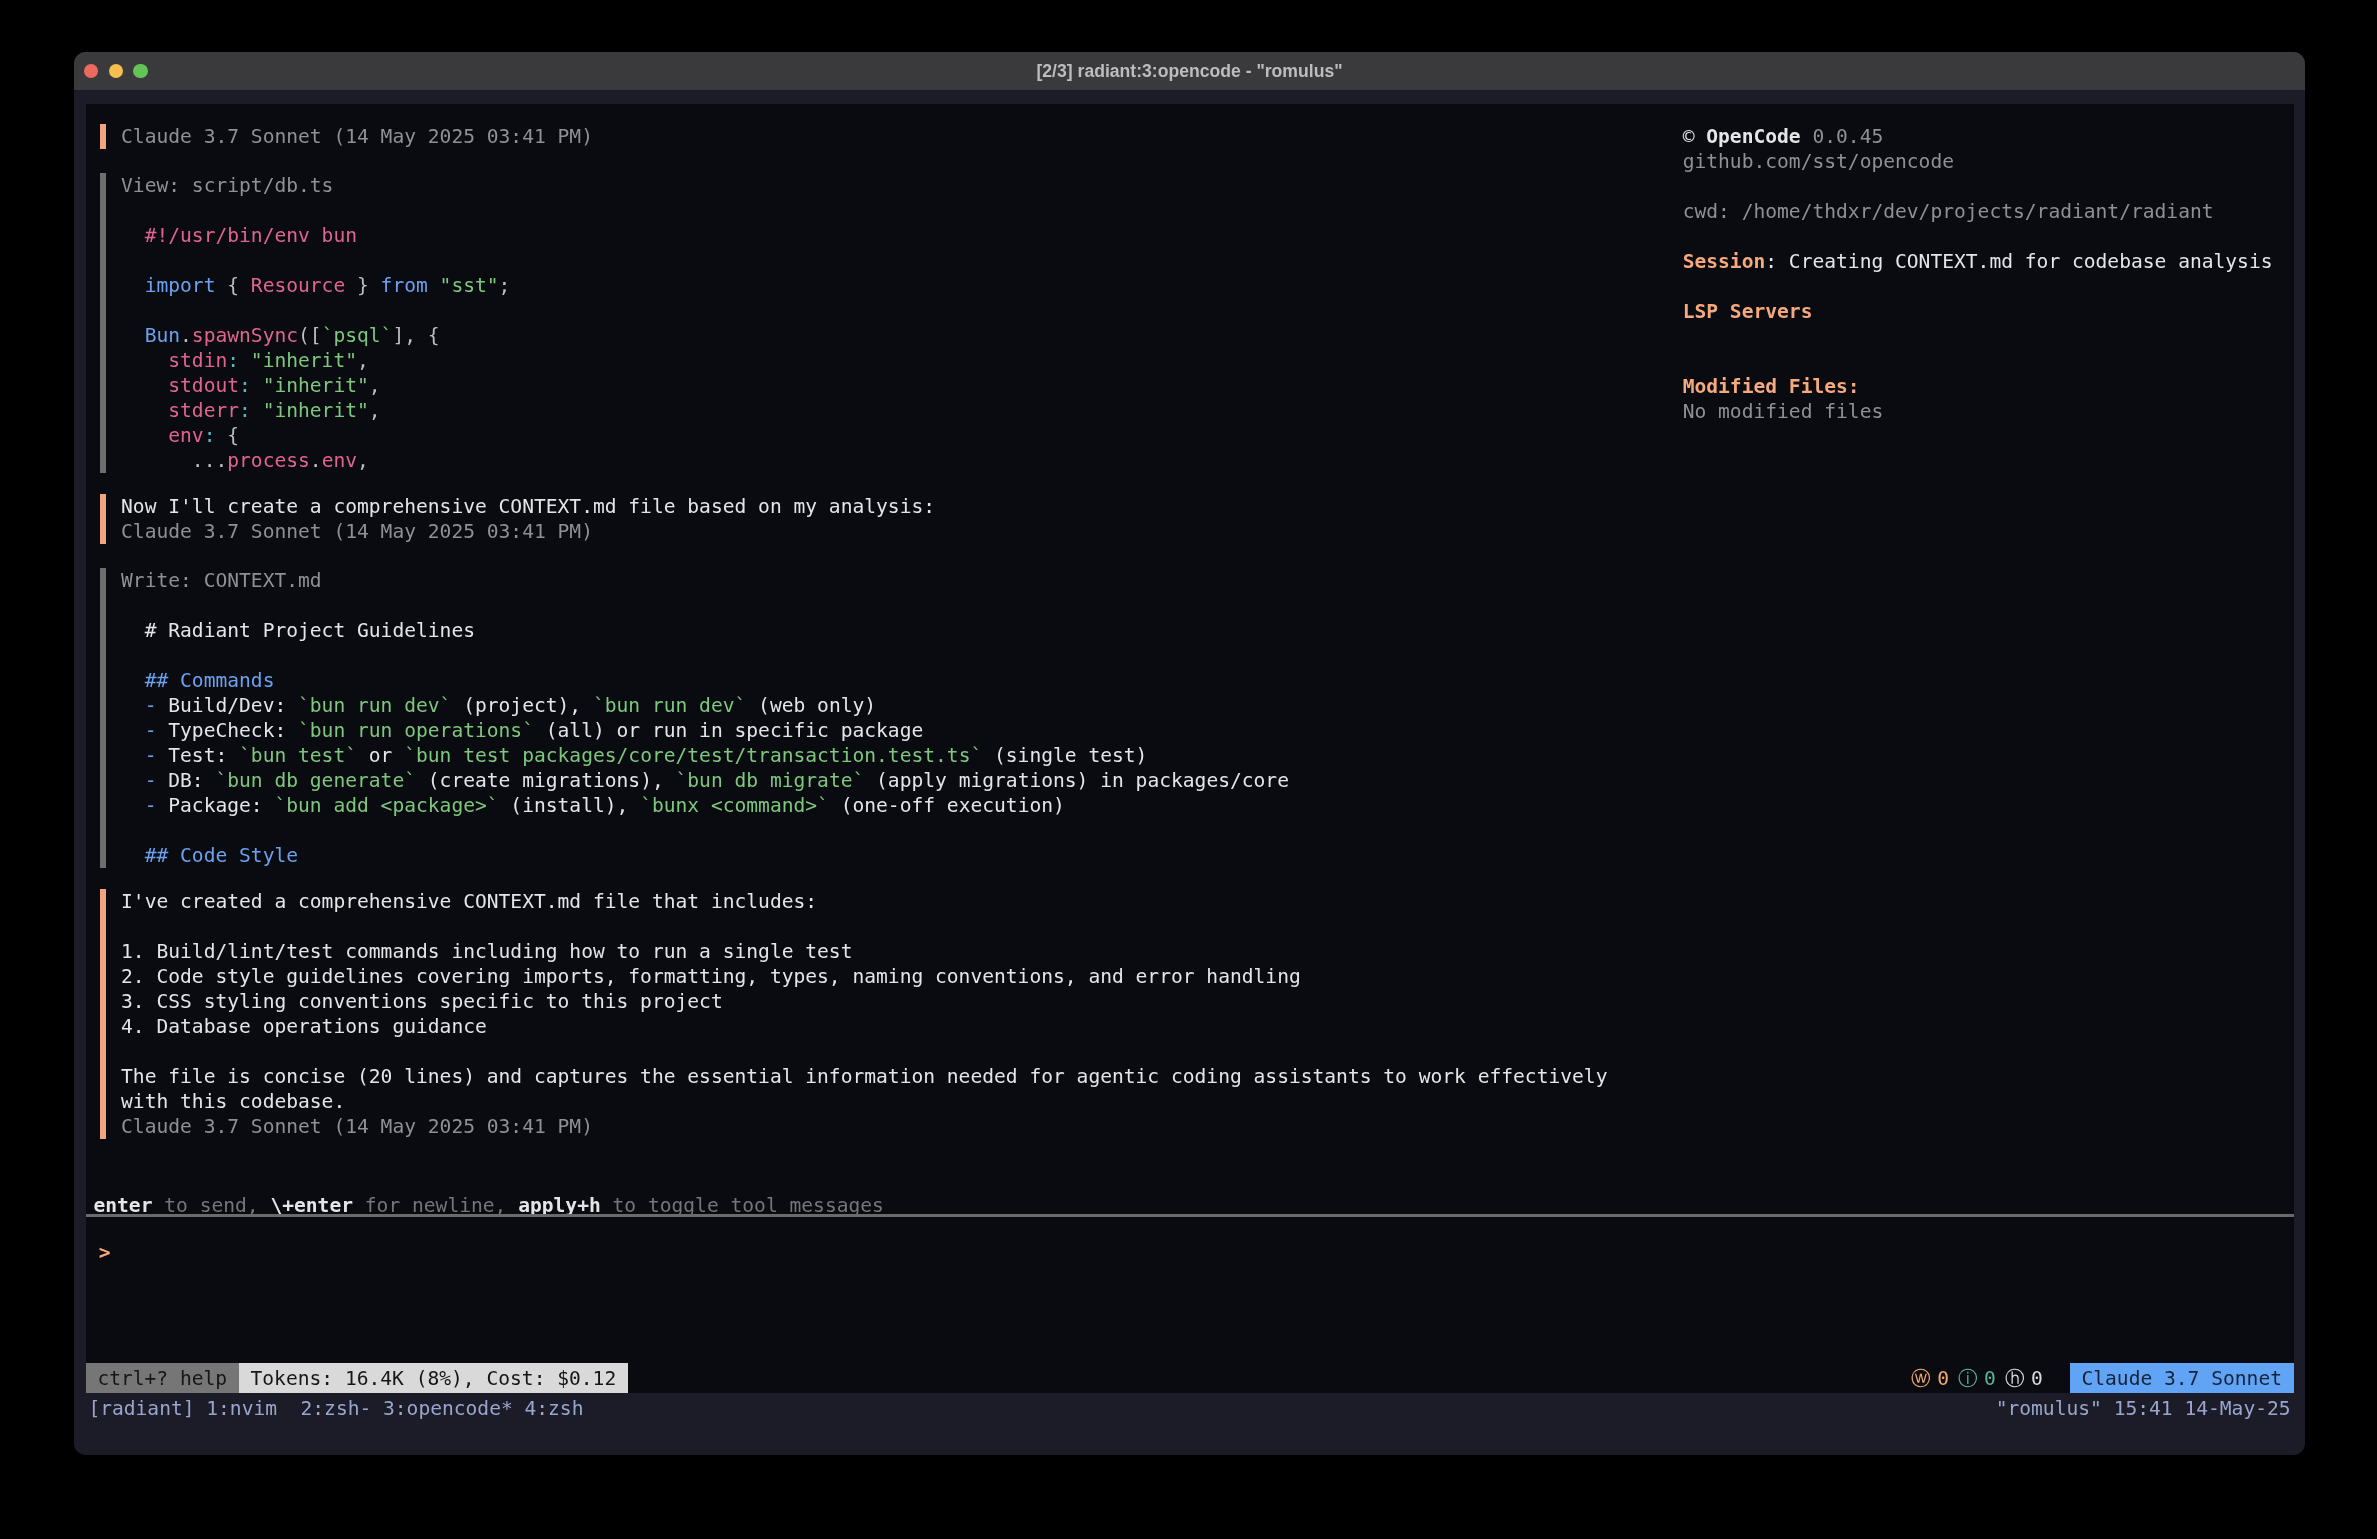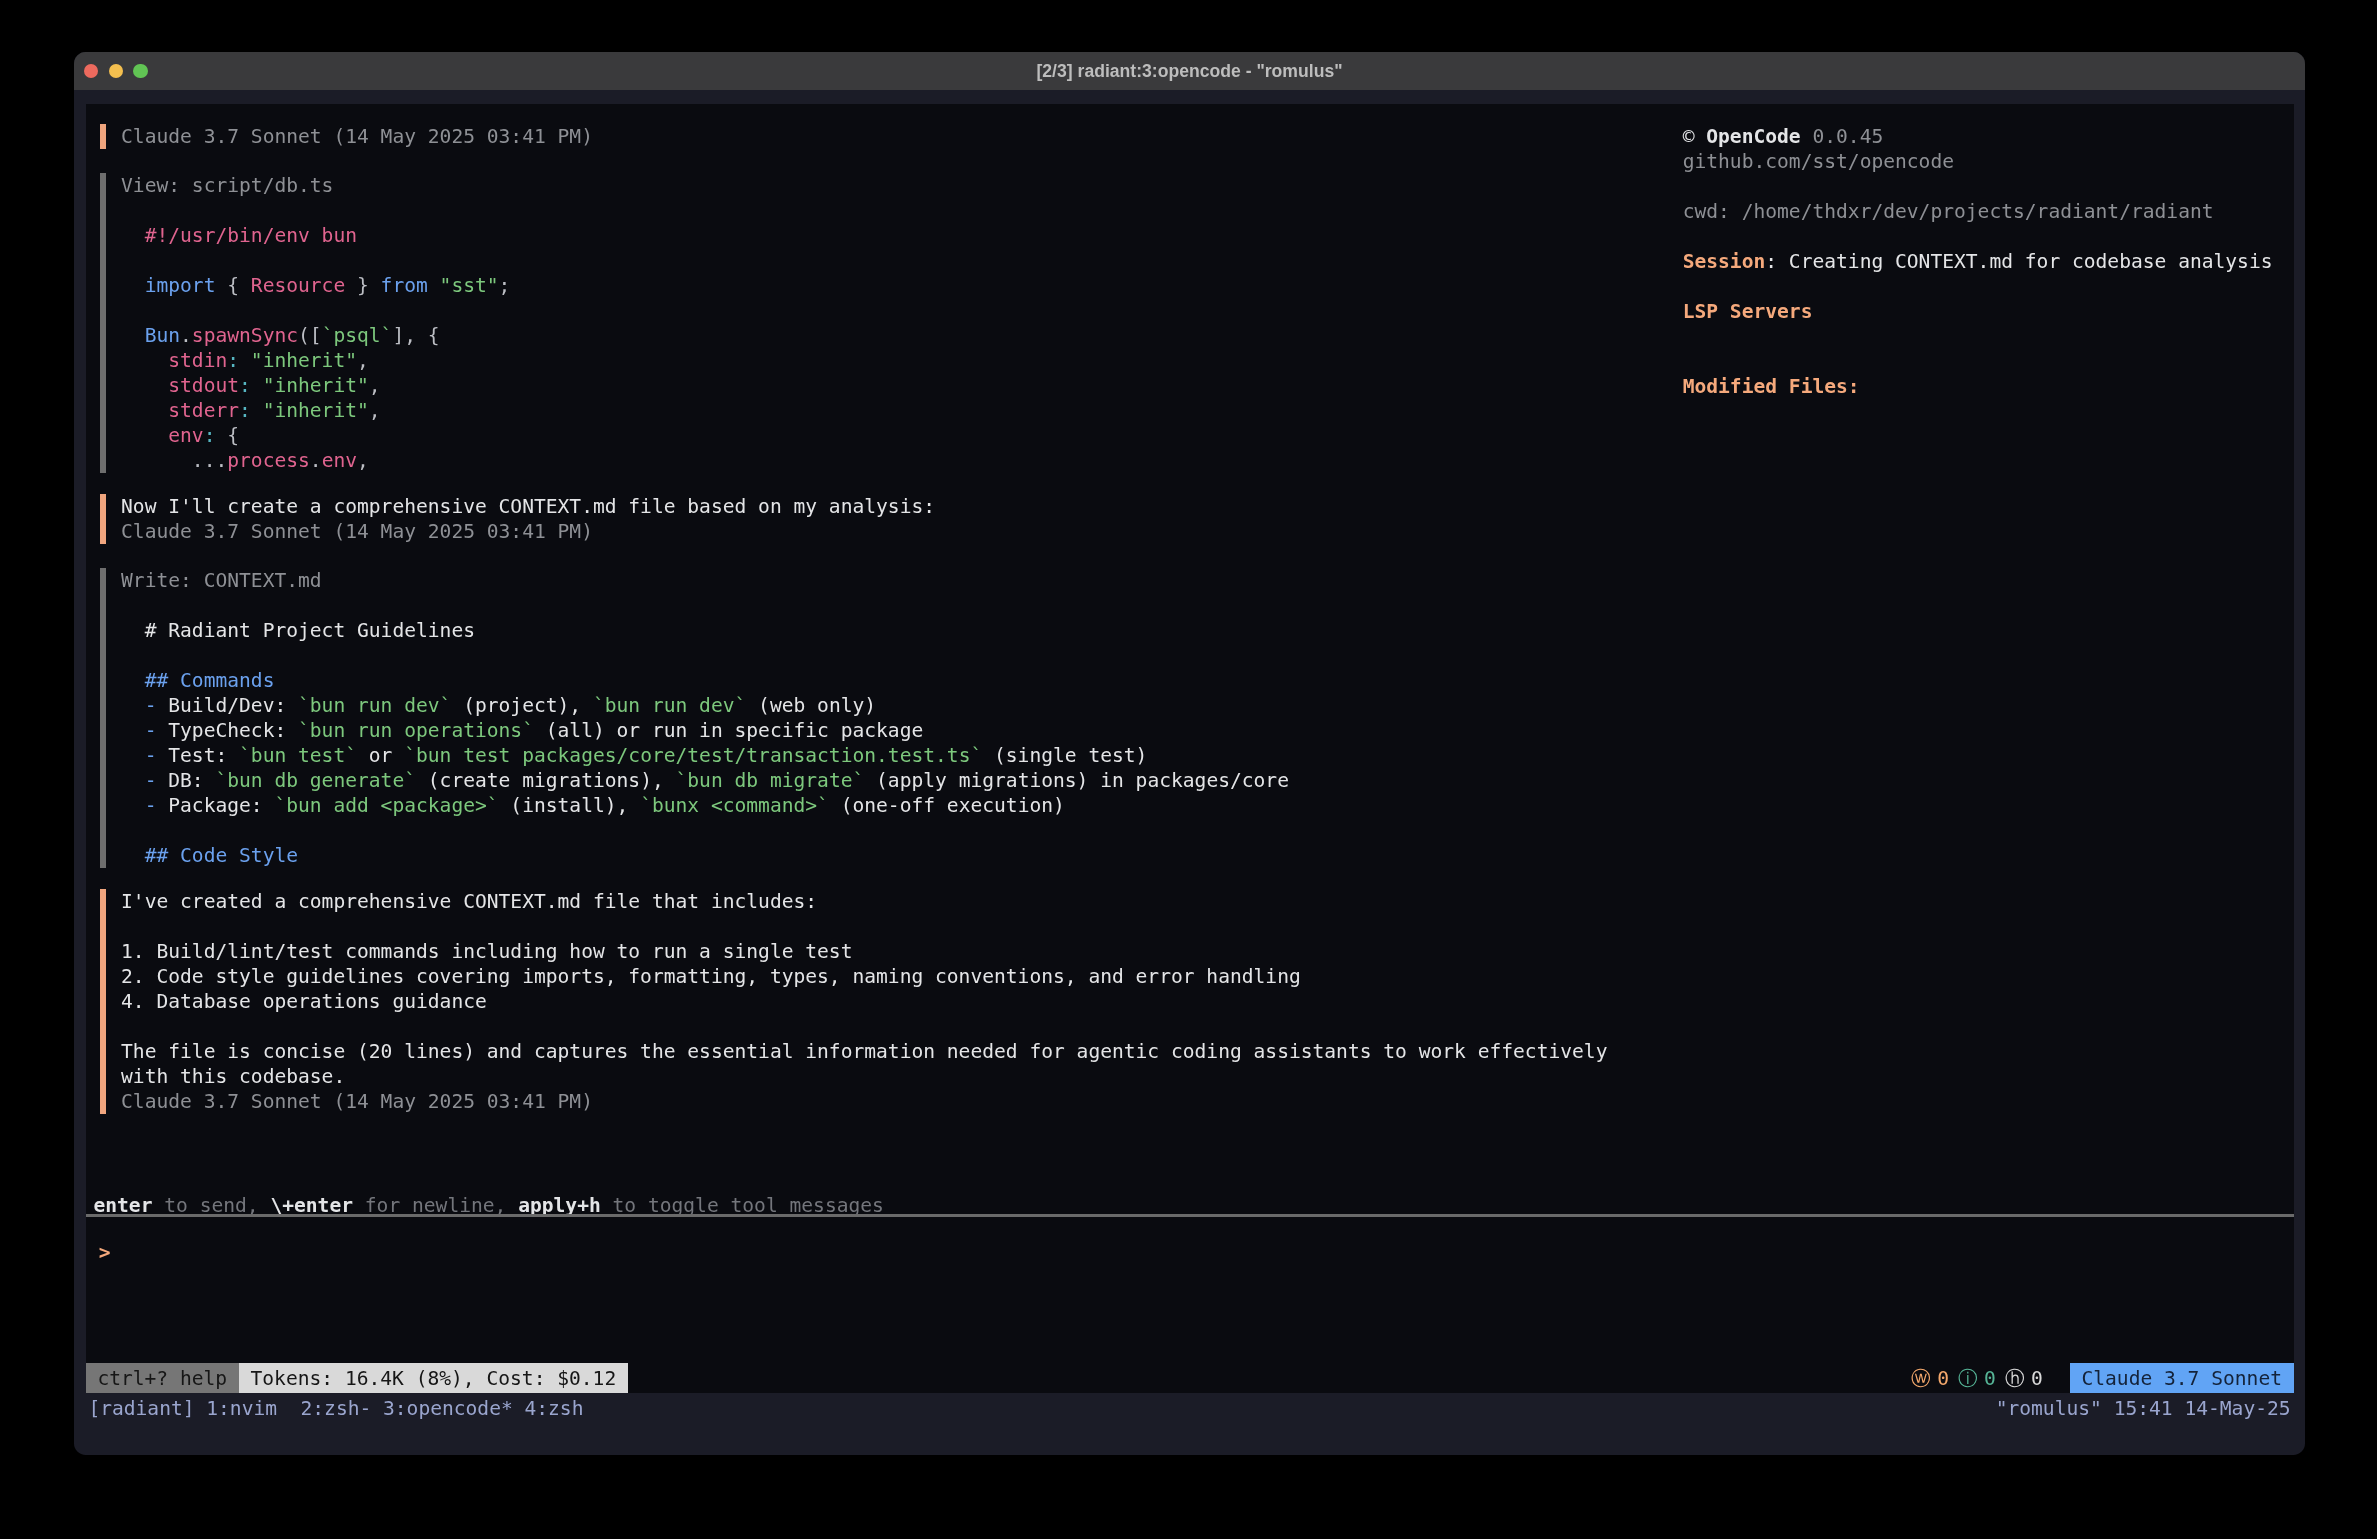--- a/index.html
+++ b/index.html
@@ -92,20 +92,21 @@
         <div class="line"><span class="c-fg">  </span><span class="c-blue">-</span><span class="c-fg"> Package: </span><span class="c-green">`bun add &lt;package&gt;`</span><span class="c-fg"> (install), </span><span class="c-green">`bunx &lt;command&gt;`</span><span class="c-fg"> (one-off execution)</span></div>
         <div class="line">&nbsp;</div>
         <div class="line"><span class="c-blue">  ## Code Style</span></div>
       </div>
 
     <div class="block accent" style="top:785px">
         <div class="line"><span class="c-fg">I've created a comprehensive CONTEXT.md file that includes:</span></div>
         <div class="line">&nbsp;</div>
         <div class="line"><span class="c-fg">1. Build/lint/test commands including how to run a single test</span></div>
         <div class="line"><span class="c-fg">2. Code style guidelines covering imports, formatting, types, naming conventions, and error handling</span></div>
+        <div class="line"><span class="c-fg">3. CSS styling conventions specific to this project</span></div>
         <div class="line"><span class="c-fg">4. Database operations guidance</span></div>
         <div class="line">&nbsp;</div>
         <div class="line"><span class="c-fg">The file is concise (20 lines) and captures the essential information needed for agentic coding assistants to work effectively</span></div>
         <div class="line"><span class="c-fg">with this codebase.</span></div>
         <div class="line"><span class="c-gray">Claude 3.7 Sonnet (14 May 2025 03:41 PM)</span></div>
       </div>
 
     <div class="hintline">
         <div class="line"><span class="c-fg b">enter</span><span class="c-dim"> to send, </span><span class="c-fg b">\+enter</span><span class="c-dim"> for newline, </span><span class="c-fg b">apply+h</span><span class="c-dim"> to toggle tool messages</span></div>
       </div>
@@ -120,20 +121,21 @@
         <div class="line"><span class="c-gray">github.com/sst/opencode</span></div>
         <div class="line">&nbsp;</div>
         <div class="line"><span class="c-gray">cwd: /home/thdxr/dev/projects/radiant/radiant</span></div>
         <div class="line">&nbsp;</div>
         <div class="line"><span class="c-orange b">Session</span><span class="c-fg">: Creating CONTEXT.md for codebase analysis</span></div>
         <div class="line">&nbsp;</div>
         <div class="line"><span class="c-orange b">LSP Servers</span></div>
         <div class="line">&nbsp;</div>
         <div class="line">&nbsp;</div>
         <div class="line"><span class="c-orange b">Modified Files:</span></div>
+        <div class="line"><span class="c-gray">No modified files</span></div>
       </div>
 
     <div class="statusbar">
       <div class="chip chip-help">ctrl+? help</div>
       <div class="chip chip-tokens">Tokens: 16.4K (8%), Cost: $0.12</div>
       <div class="sb-spacer"></div>
       <div class="diags">
         <span class="diag diag-warn">
             <span>ⓦ</span>
             <span>0</span>

